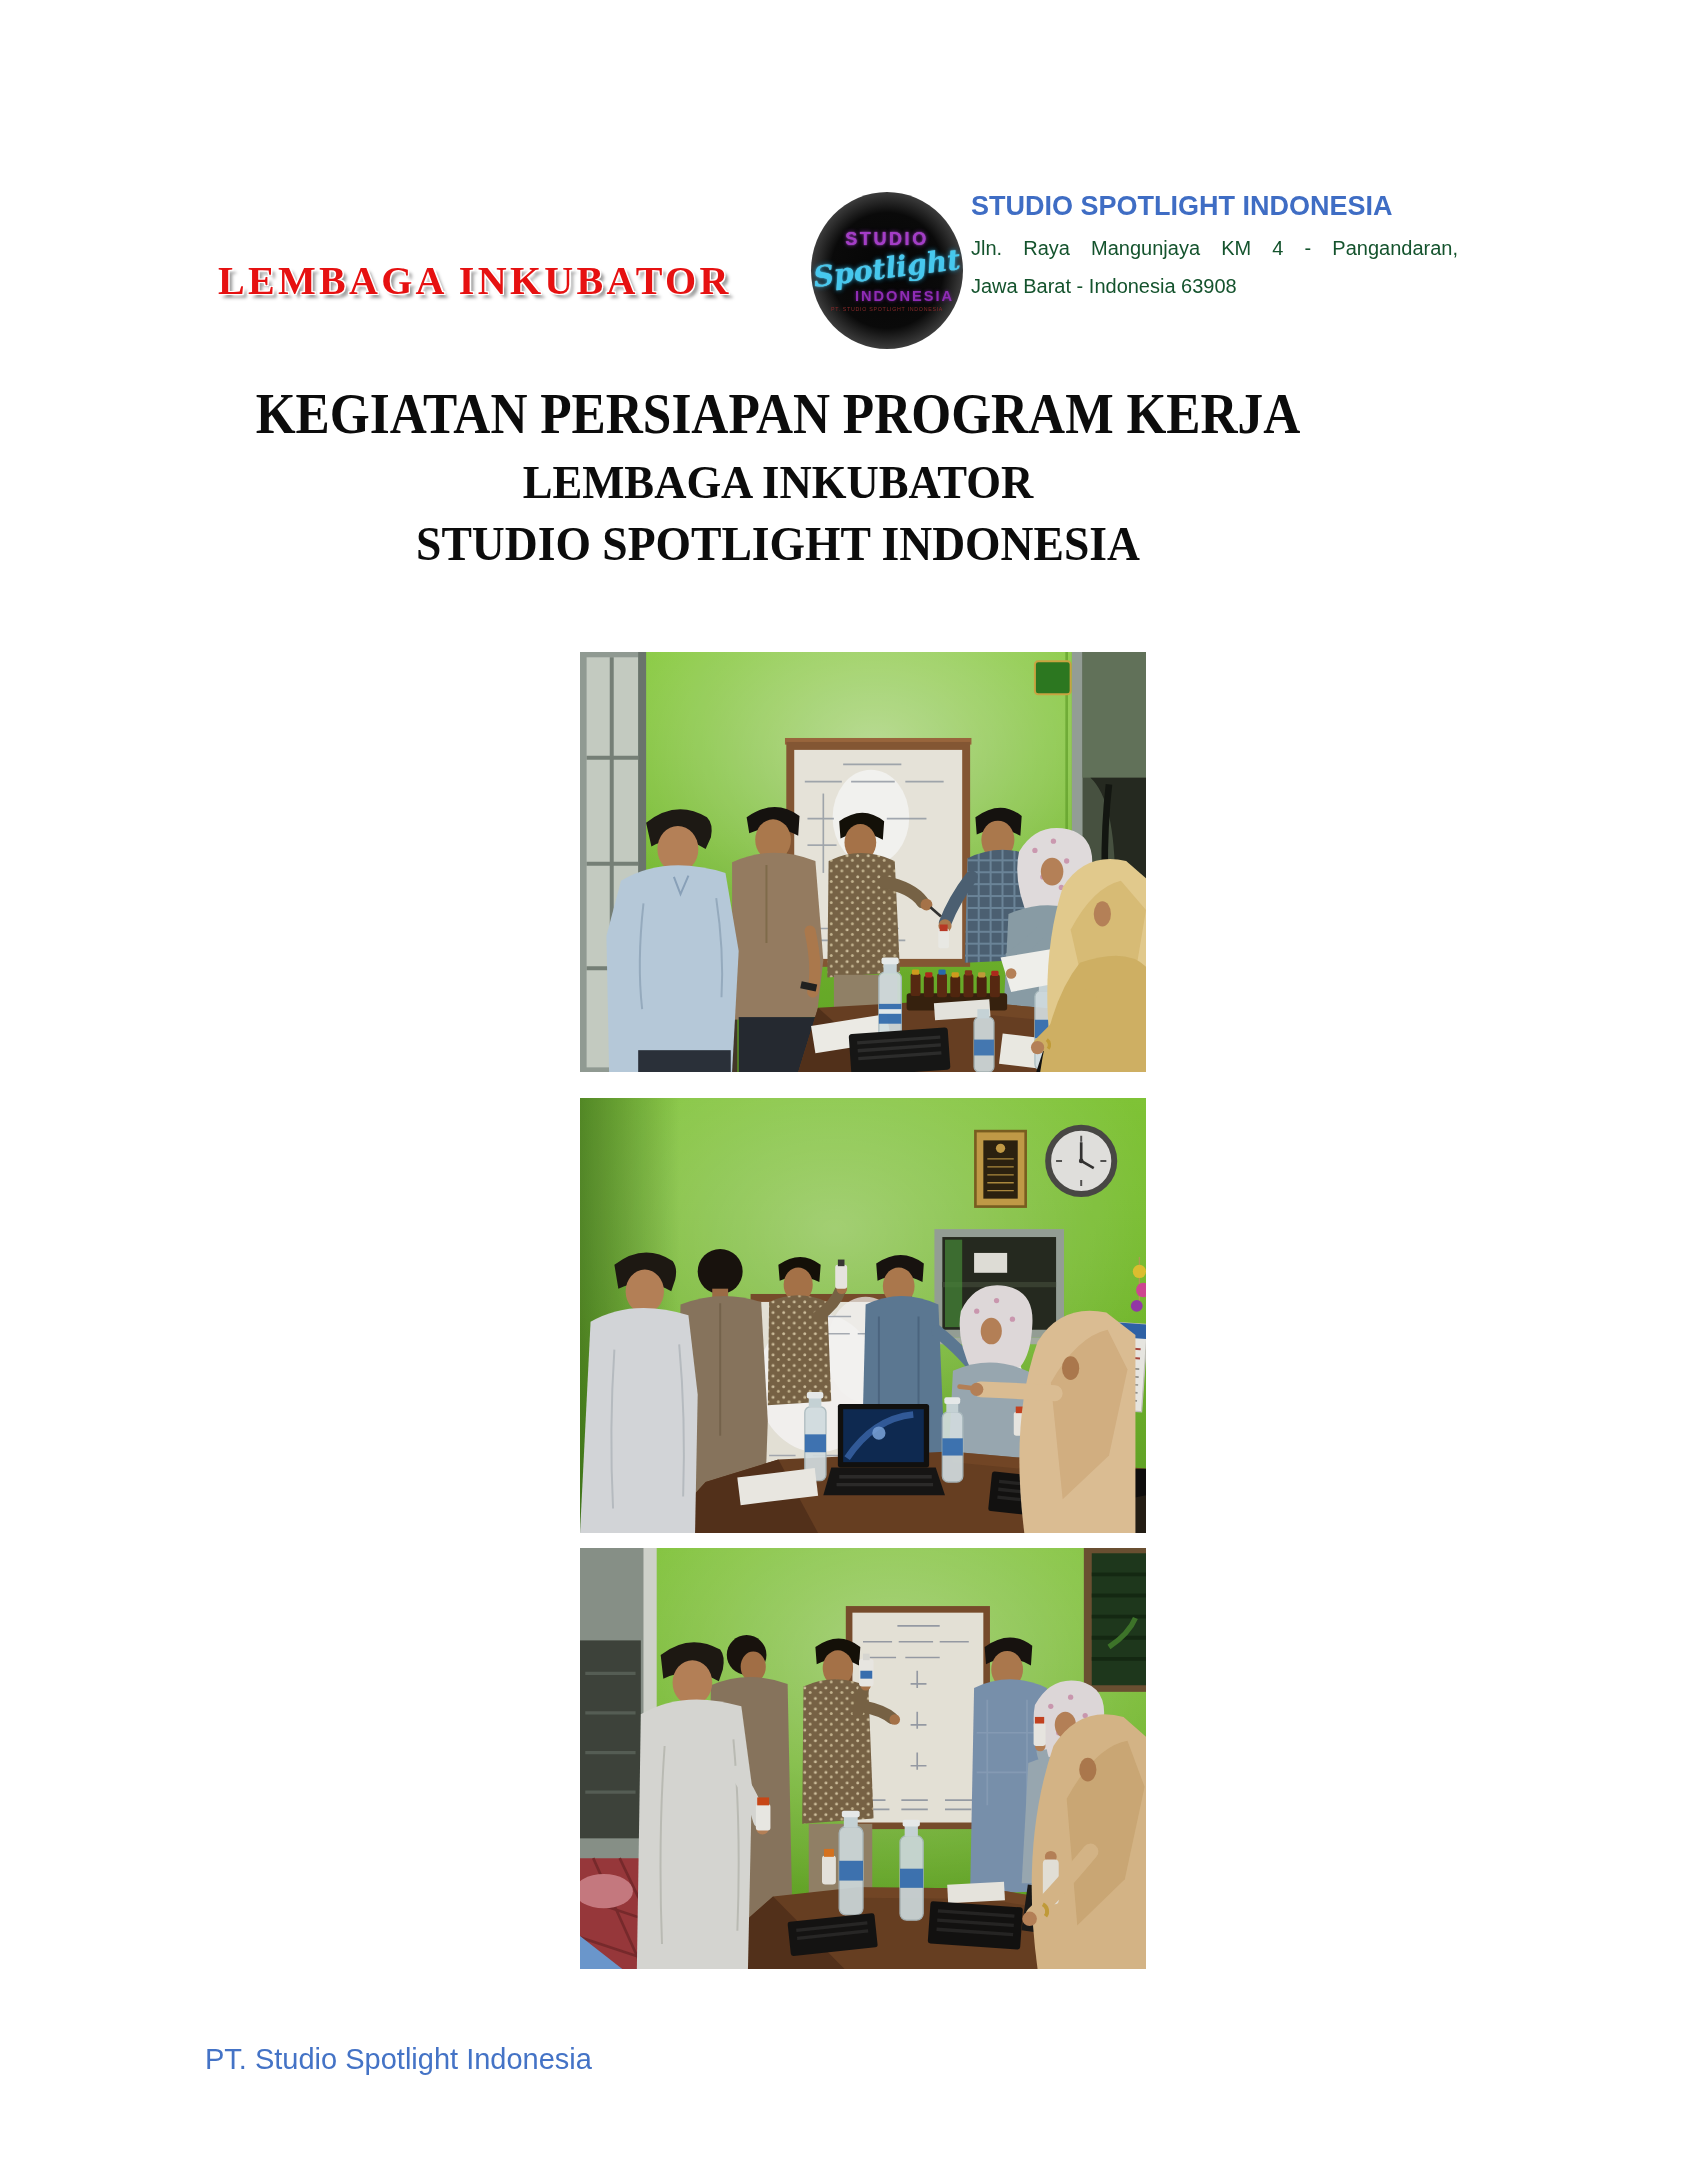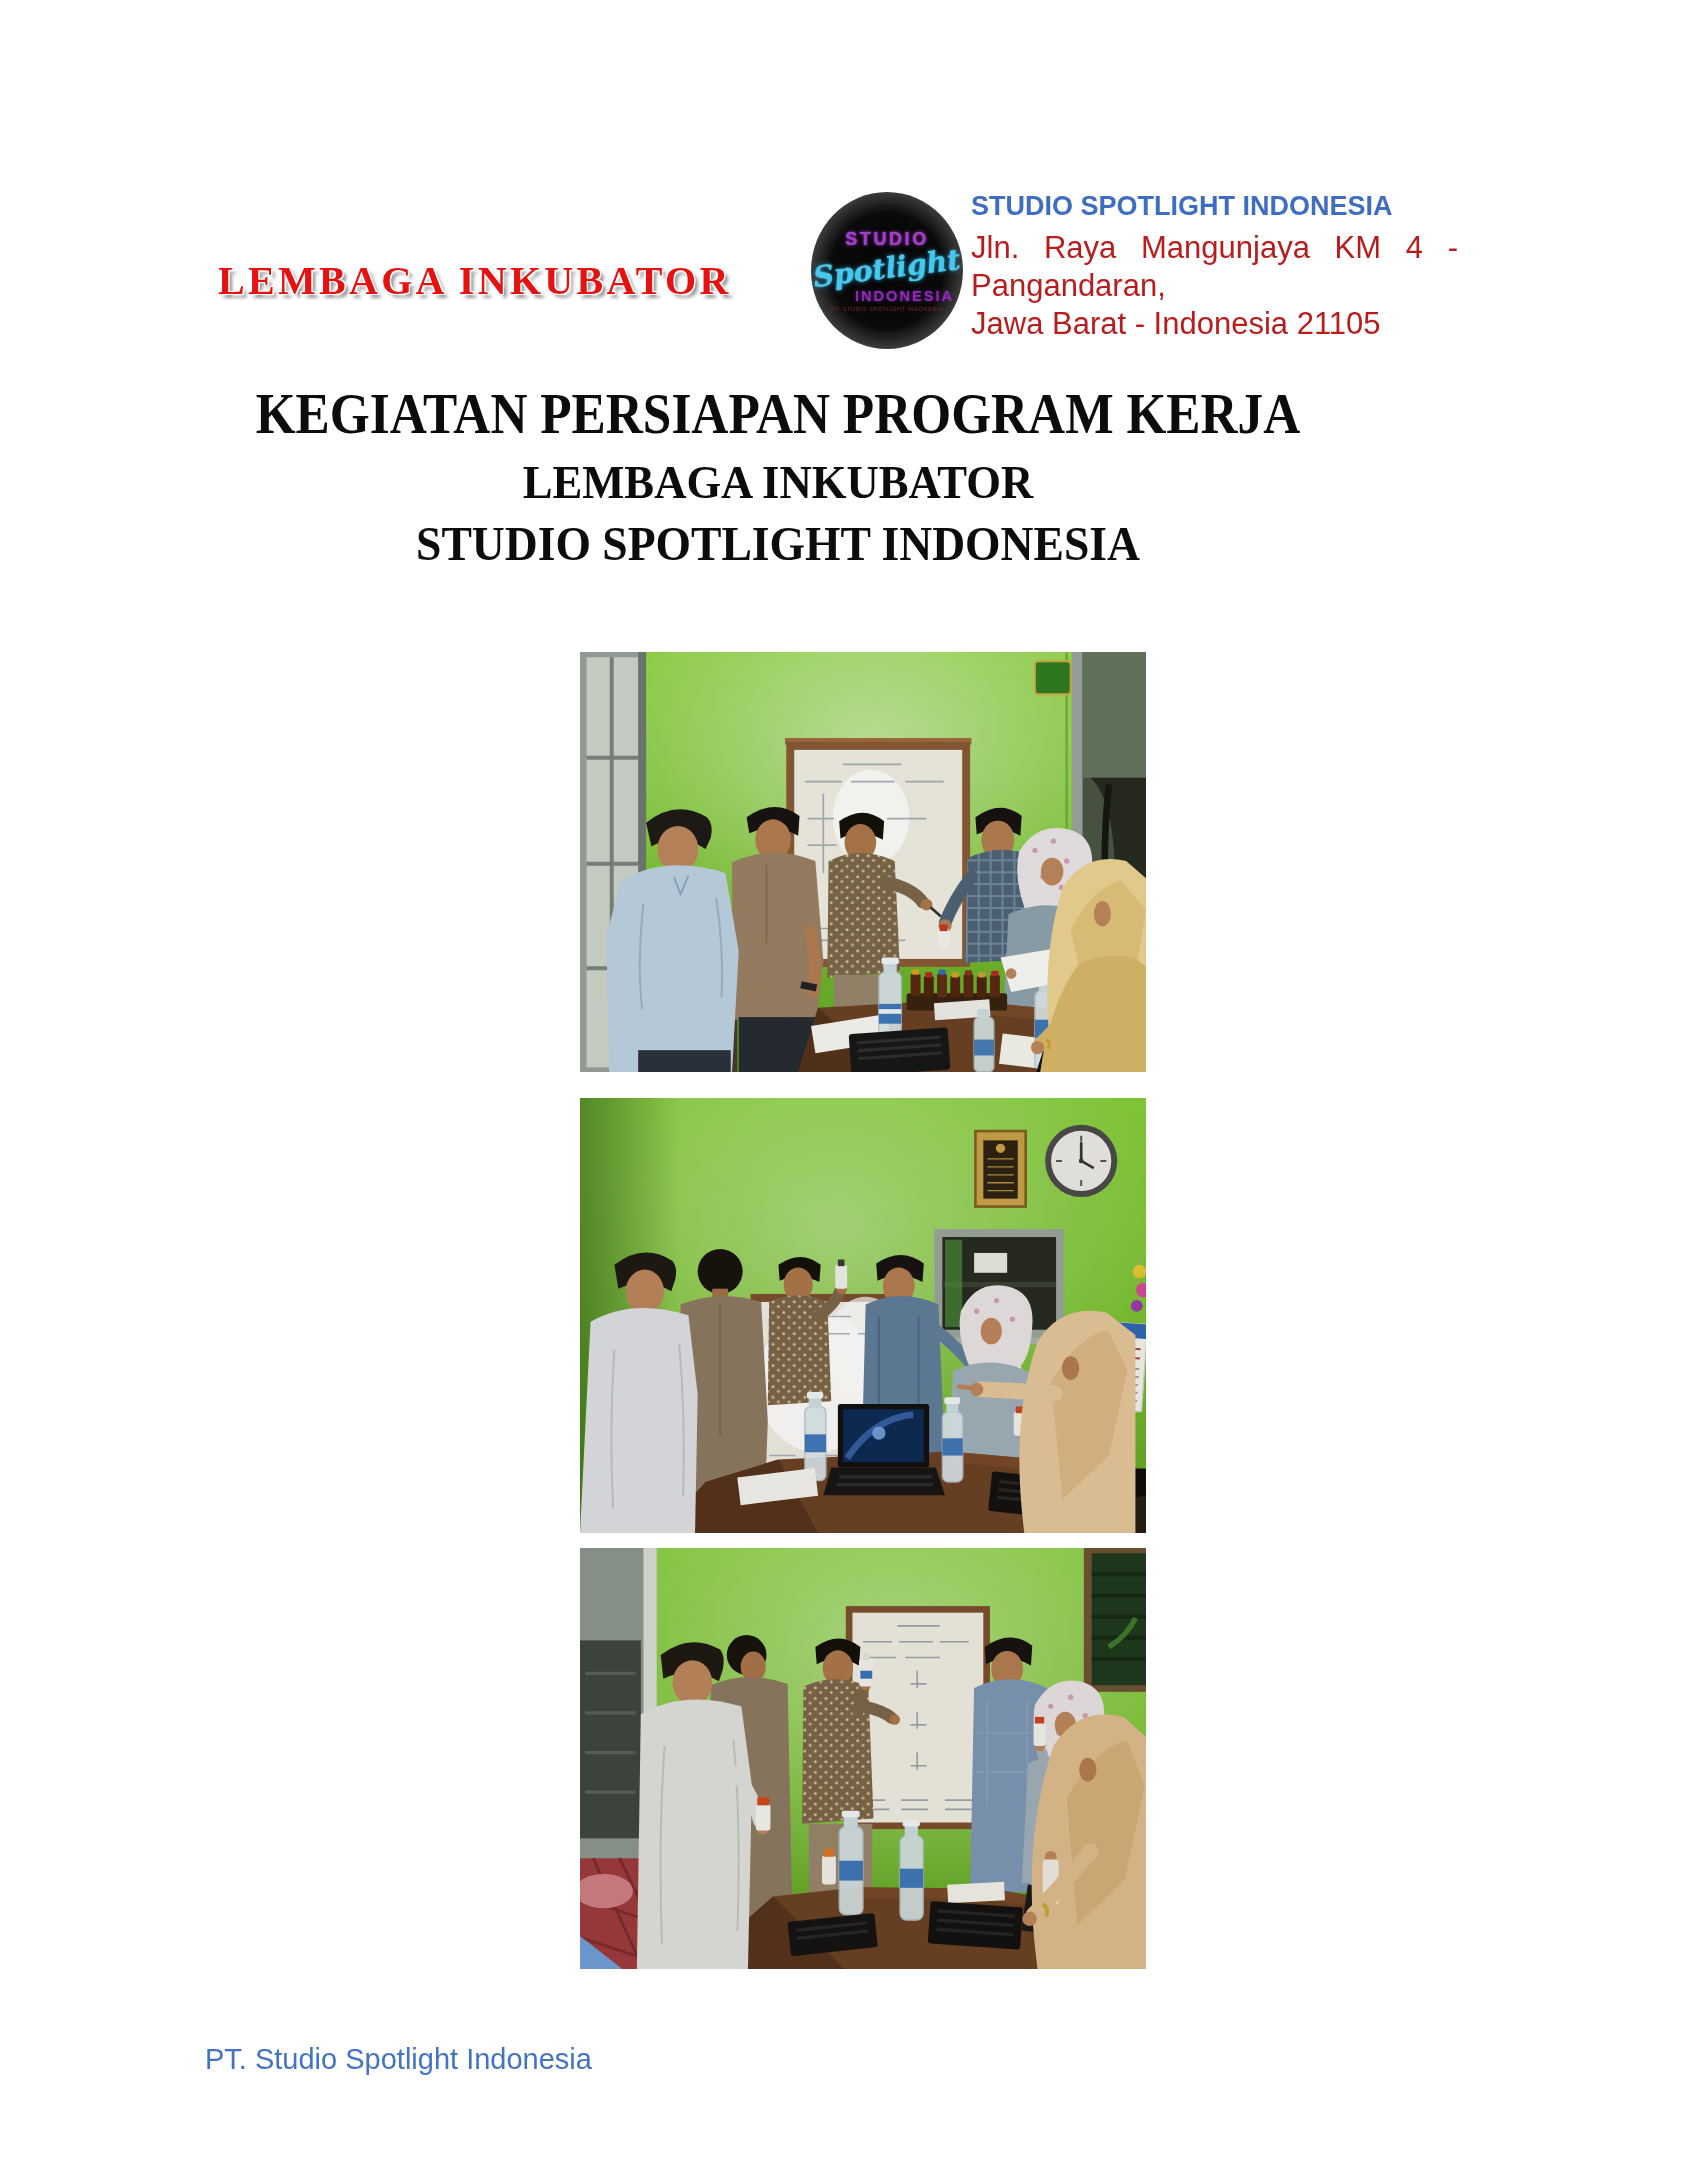--- a/index.html
+++ b/index.html
@@ -17,21 +17,21 @@
     display:flex;flex-direction:column;align-items:center;justify-content:center;text-align:center;}
   .logo .l1{font-size:18px;font-weight:bold;letter-spacing:2.6px;color:#a43cc8;
     text-shadow:0 0 4px #7a1fa0,0 0 1.3px #d98ae8;}
   .logo .l2{font-family:"DejaVu Serif",serif;font-style:italic;font-weight:bold;font-size:28.4px;
     color:#46c8ee;text-shadow:0 0 5.3px #1899c9,0 0 1.3px #bdeffc;transform:rotate(-7deg);margin:1.3px 0 2.6px 0;}
   .logo .l3{font-size:14.6px;font-weight:bold;letter-spacing:2px;color:#8f2cb4;
     text-shadow:0 0 3.3px #6a1c8c;padding-left:35px;}
   .logo .l4{font-size:5.3px;letter-spacing:0.7px;color:#8a2a2a;margin-top:2px;}
   .company{position:absolute;left:971px;top:191px;width:487px;}
   .company .name{font-size:27px;font-weight:bold;color:#3f6dc4;letter-spacing:0px;white-space:nowrap;}
-  .company .addr{font-size:31px;color:#b91c1c;line-height:38px;margin-top:6.6px;}
+  .company .addr{font-size:20px;color:#14532d;line-height:38px;margin-top:6.6px;}
   .company .addr .j{text-align:justify;text-align-last:justify;}
 
   
   .doc-title{position:absolute;left:0;top:382px;width:1556px;text-align:center;
     font-family:"Liberation Serif",serif;font-weight:bold;color:#0c0c0c;}
   .doc-title .t1{font-size:57px;transform:scaleX(.9);transform-origin:50% 50%;line-height:64px;}
   .doc-title .t2{font-size:47px;transform:scaleX(.95);transform-origin:50% 50%;line-height:57px;margin-top:8px;}
   .doc-title .t3{font-size:48px;transform:scaleX(.95);transform-origin:50% 50%;line-height:58px;margin-top:4px;}
 
   
@@ -55,21 +55,21 @@
     <div class="l1">STUDIO</div>
     <div class="l2">Spotlight</div>
     <div class="l3">INDONESIA</div>
     <div class="l4">PT. STUDIO SPOTLIGHT INDONESIA</div>
   </div>
 
   <div class="company">
     <div class="name">STUDIO SPOTLIGHT INDONESIA</div>
     <div class="addr">
       <div class="j">Jln. Raya Mangunjaya KM 4 - Pangandaran,</div>
-      <div>Jawa Barat - Indonesia 21105</div>
+      <div>Jawa Barat - Indonesia 63908</div>
     </div>
   </div>
 
   <div class="doc-title">
     <div class="t1">KEGIATAN PERSIAPAN PROGRAM KERJA</div>
     <div class="t2">LEMBAGA INKUBATOR</div>
     <div class="t3">STUDIO SPOTLIGHT INDONESIA</div>
   </div>
 
   <div class="photo" id="photo1" role="img" aria-label="Six participants in a green-walled room discussing around a whiteboard; wooden table with laptops, papers, small product bottles and mineral water bottles">

